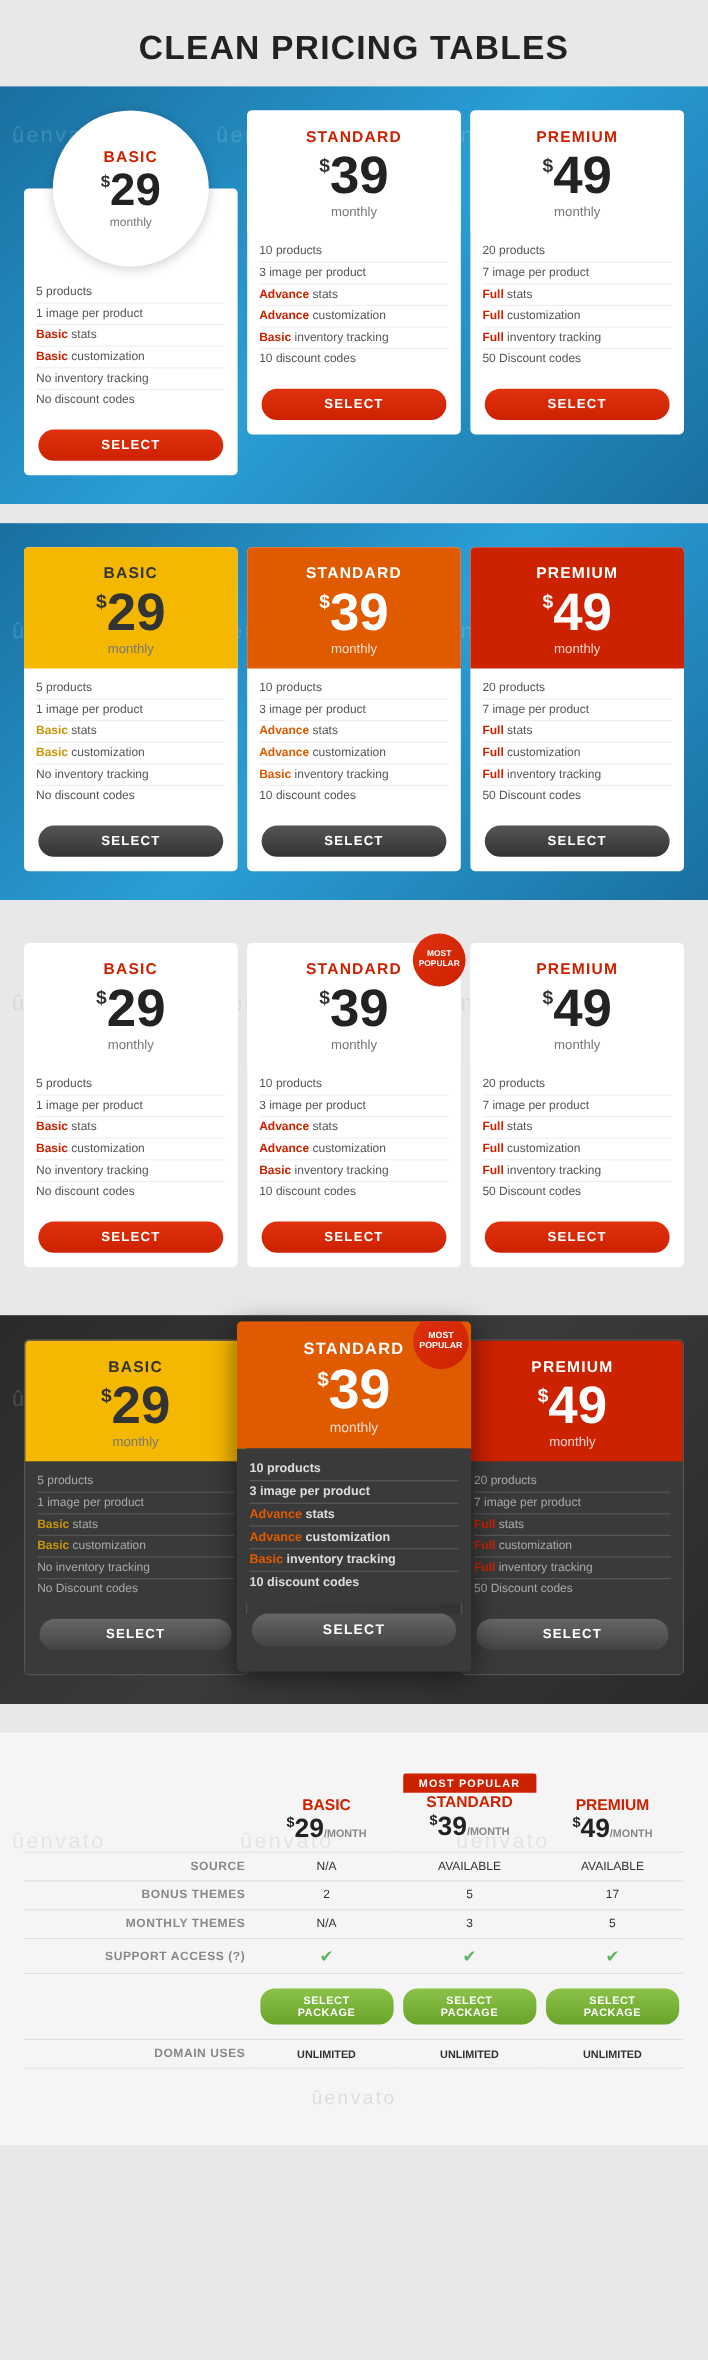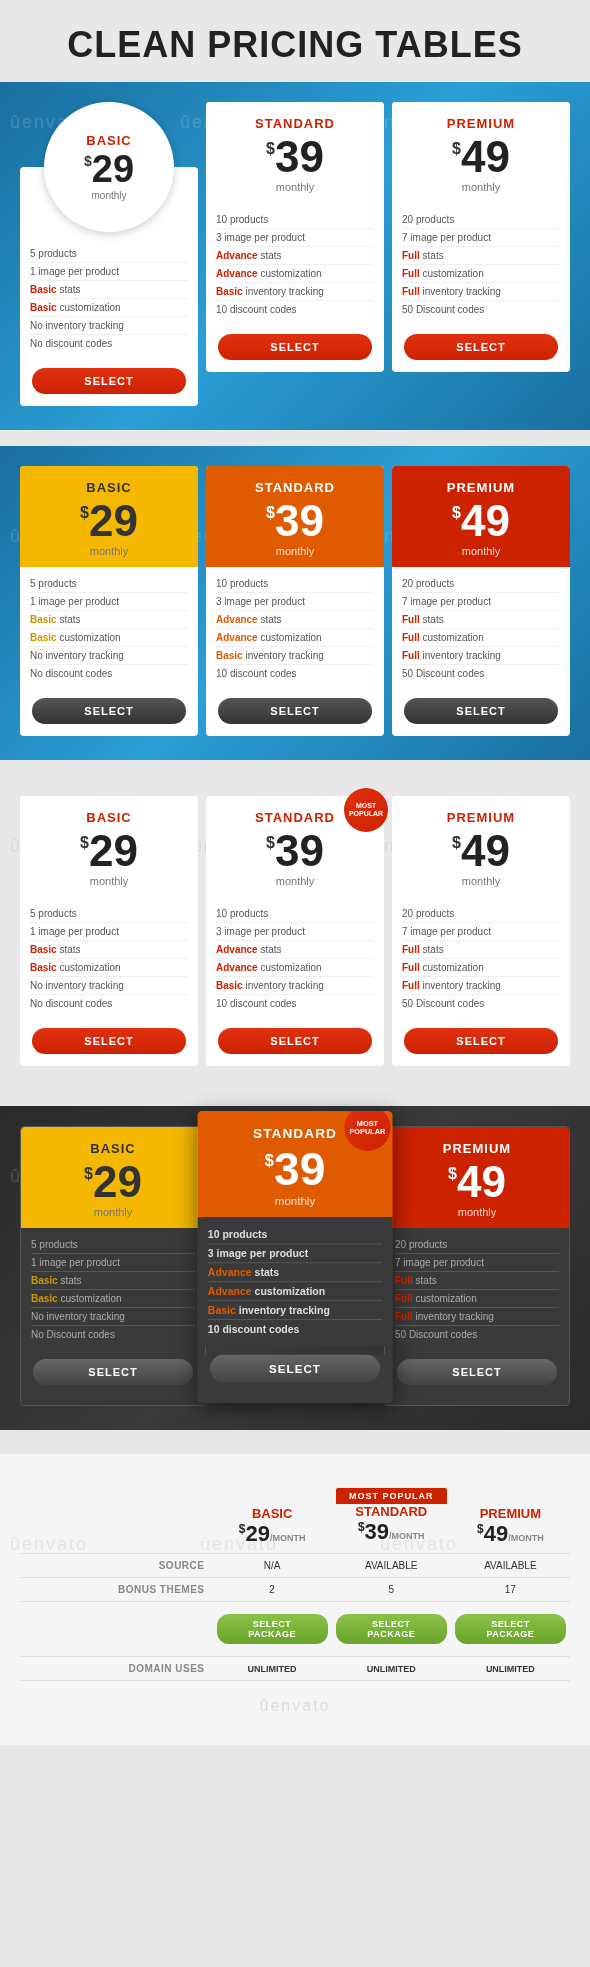--- a/index.html
+++ b/index.html
@@ -10,21 +10,21 @@
       overflow-x: hidden;
     }
 
     
     .page-title-section {
       background: #e8e8e8;
       text-align: center;
       padding: 24px 0 16px 0;
     }
     .page-title {
-      font-size: 36px;
+      font-size: 28px;
       font-weight: 900;
       color: #222;
       letter-spacing: 1px;
       text-transform: uppercase;
     }
 
     
     .blue-section {
       background: linear-gradient(135deg, #1a6fa0 0%, #2a9fd6 50%, #1a6fa0 100%);
       padding: 20px 20px 24px 20px;
@@ -662,20 +662,32 @@
         <td class="col-value">AVAILABLE</td>
         <td class="col-value">AVAILABLE</td>
       </tr>
       <tr>
         <td class="col-label">BONUS THEMES</td>
         <td class="col-value">2</td>
         <td class="col-value">5</td>
         <td class="col-value">17</td>
       </tr>
       <tr>
+        <td class="col-label">MONTHLY THEMES</td>
+        <td class="col-value">N/A</td>
+        <td class="col-value">3</td>
+        <td class="col-value">5</td>
+      </tr>
+      <tr>
+        <td class="col-label">SUPPORT ACCESS (?)</td>
+        <td class="col-value"><span class="check-icon">✔</span></td>
+        <td class="col-value"><span class="check-icon">✔</span></td>
+        <td class="col-value"><span class="check-icon">✔</span></td>
+      </tr>
+      <tr>
         <td></td>
         <td class="col-value" style="padding:8px 4px;">
           <button class="select-pkg-btn">SELECT PACKAGE</button>
         </td>
         <td class="col-value" style="padding:8px 4px;">
           <button class="select-pkg-btn">SELECT PACKAGE</button>
         </td>
         <td class="col-value" style="padding:8px 4px;">
           <button class="select-pkg-btn">SELECT PACKAGE</button>
         </td>

